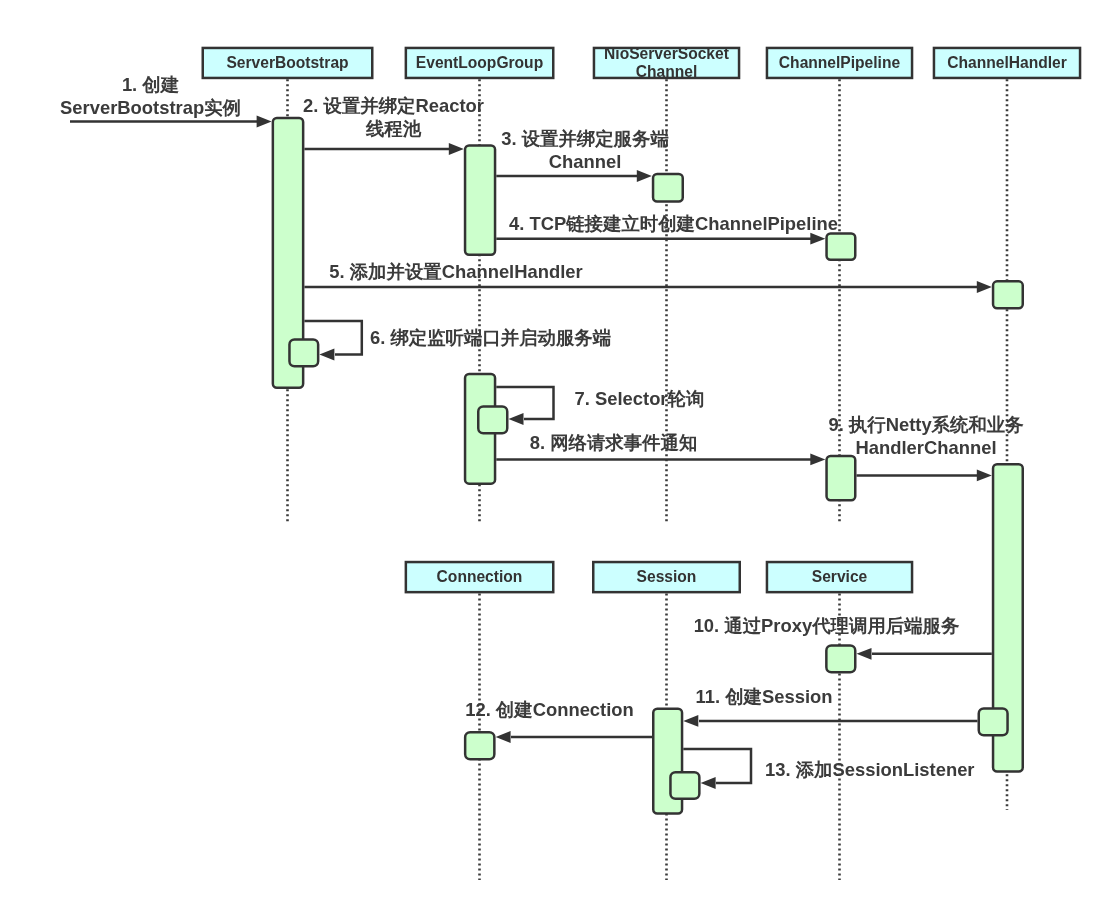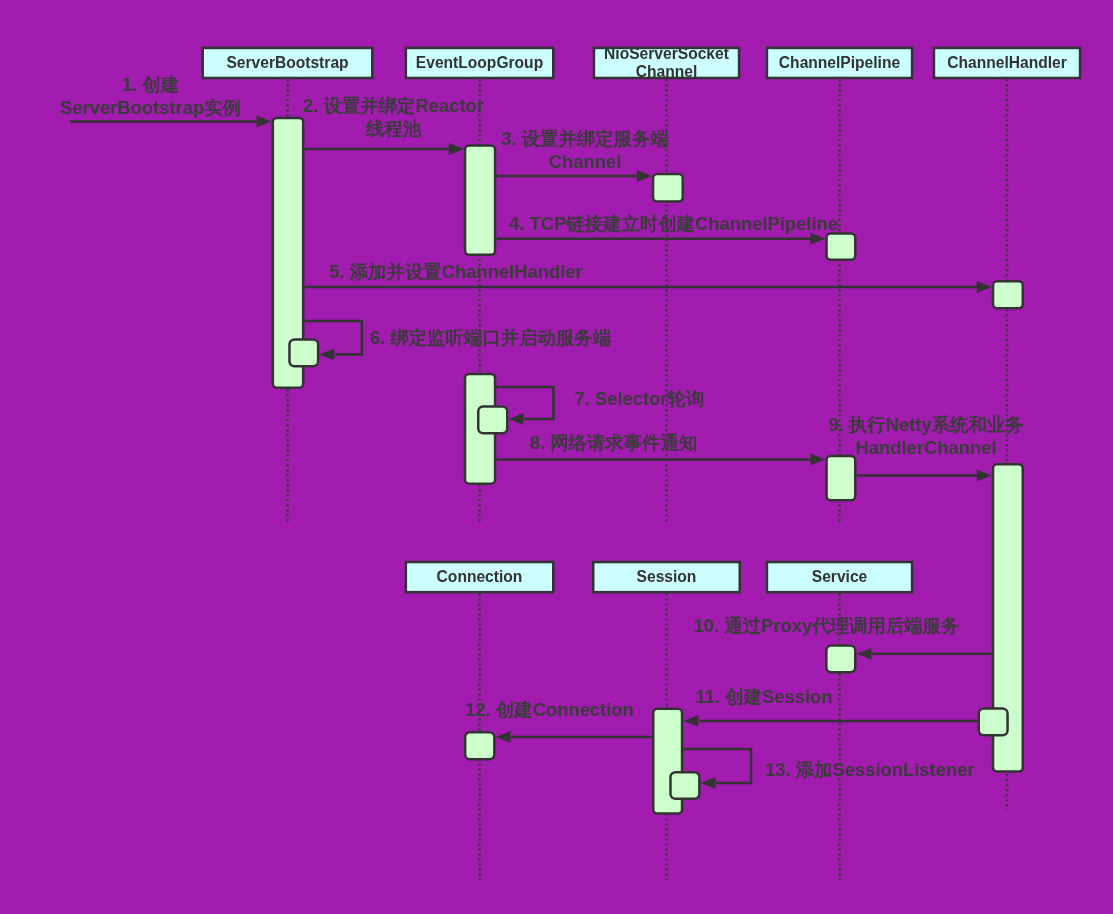--- a/index.html
+++ b/index.html
@@ -1,19 +1,19 @@
 <!DOCTYPE html>
 <html><head>
 <meta charset="utf-8">
 <title>UML Sequence Diagram</title>
 <style>
   html,body{margin:0;padding:0;background:#000;}
   body{width:1113px;height:914px;overflow:hidden;
        font-family:"Liberation Sans",sans-serif;}
-  #stage{position:relative;width:1113px;height:914px;background:#a21caf;}
+  #stage{position:relative;width:1113px;height:914px;background:#ffffff;}
   #stage svg{position:absolute;left:0;top:0;display:block;}
   text{font-family:"Liberation Sans",sans-serif;font-weight:bold;}
   .actor-label{font-size:15.6px;fill:#333333;}
   .msg-label{font-size:18.4px;fill:#3b3b3b;}
   .lifeline{stroke:#3a3a3a;stroke-width:2.6;stroke-dasharray:2 3;}
   .actor-box{fill:#ccffff;stroke:#333333;stroke-width:2.5;}
   .activation{fill:#ccffcc;stroke:#333333;stroke-width:2.5;}
   .msg-line{stroke:#333333;stroke-width:2.5;fill:none;}
   .arrowhead{fill:#333333;stroke:none;}
 </style>

